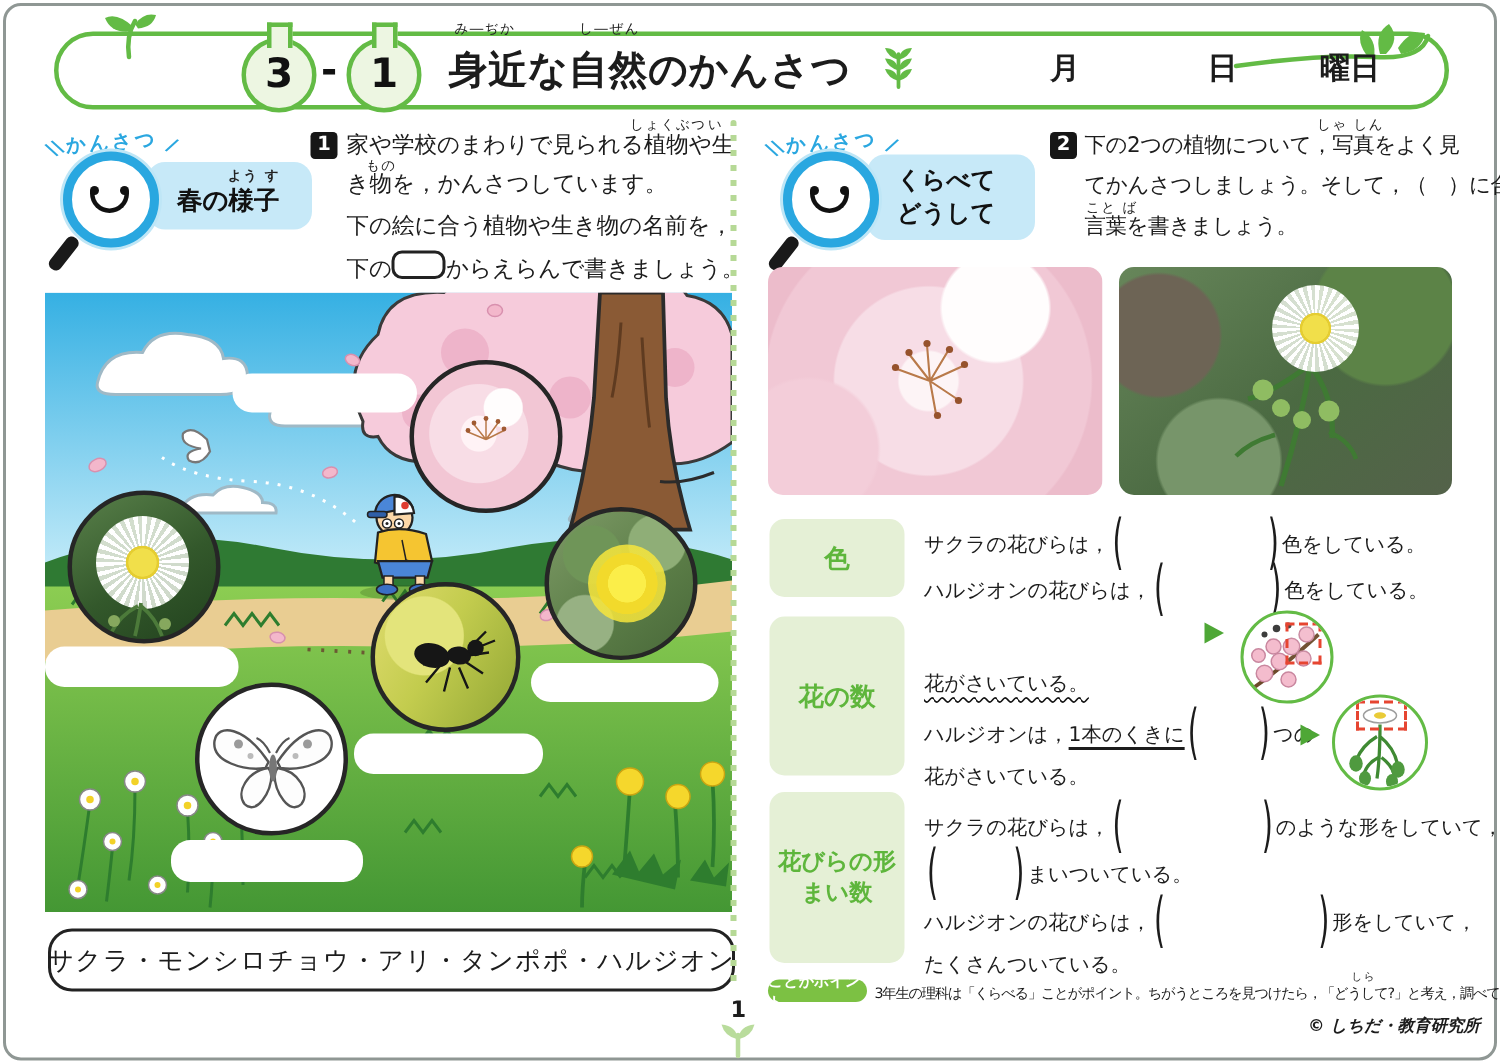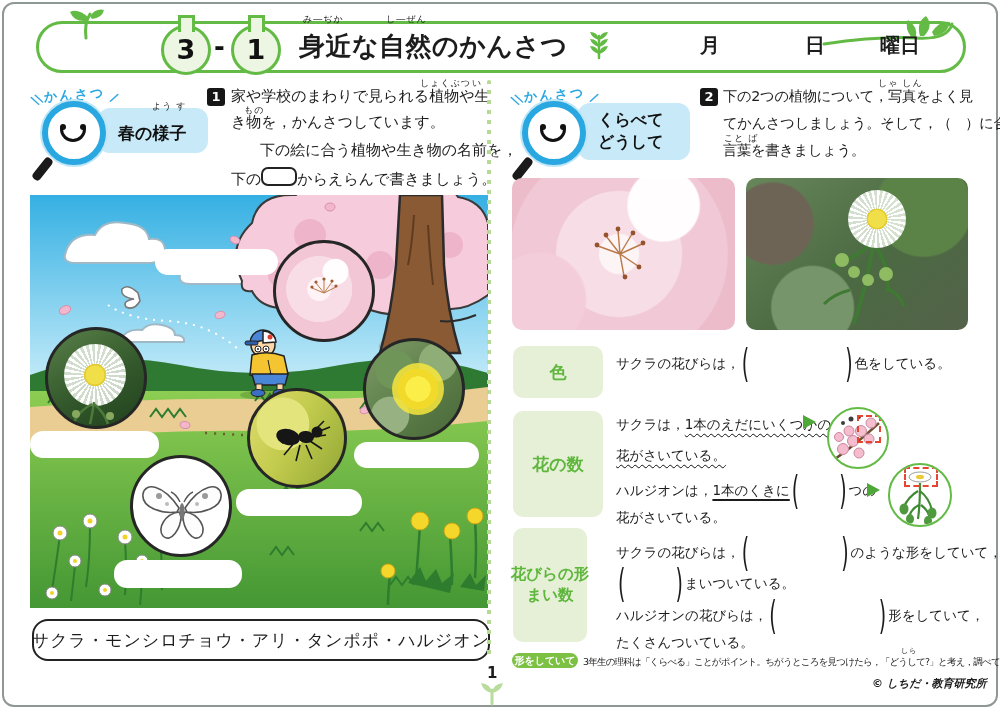--- a/index.html
+++ b/index.html
@@ -109,36 +109,36 @@
   <div class="abs datelbl" style="left:805px;top:32px;">日</div>
   <div class="abs datelbl" style="left:880px;top:32px;">曜日</div>
   <div class="abs" style="left:660px;top:36px;width:38px;height:22px;"></div>
   <div class="abs" style="left:765px;top:36px;width:38px;height:22px;"></div>
   <div class="abs" style="left:840px;top:36px;width:38px;height:22px;"></div>
 
   <span class="abs ray" style="left:32px;top:92px;transform:rotate(-30deg);">\\</span>
   <div class="abs tag" style="left:44px;top:86px;">かんさつ</div>
   <span class="abs ray" style="left:112px;top:90px;transform:rotate(30deg);">/</span>
   <div class="abs lblbox" style="left:98px;top:108px;width:110px;height:45px;"></div>
-  <div class="abs furi" style="left:152px;top:100px;">よう す</div>
+  <div class="abs furi" style="left:152px;top:111px;font-weight:bold;">よう す</div>
   <div class="abs lbltxt" style="left:118px;top:122px;font-size:17px;">春の様子</div>
   <div class="abs mag" style="left:42px;top:101px;">
     <span class="eye" style="left:12px;"></span>
       <span class="eye" style="left:32px;"></span>
     <span class="smile"></span>
   </div>
   <div class="handle" style="left:38px;top:156px;"></div>
 
   <div class="abs numsq" style="left:207px;top:88px;">1</div>
   <div class="abs furi" style="left:420px;top:77px;">しょくぶつ</div>
   <div class="abs furi" style="left:472px;top:77px;">い</div>
   <div class="abs tline" style="left:231px;top:87px;">家や学校のまわりで見られる植物や生</div>
   <div class="abs furi" style="left:244px;top:104px;">もの</div>
   <div class="abs tline" style="left:231px;top:113px;">き物を，かんさつしています。</div>
-  <div class="abs tline" style="left:231px;top:141px;margin-left:29px;">下の絵に合う植物や生き物の名前を，</div>
+  <div class="abs tline" style="left:231px;top:141px;">下の絵に合う植物や生き物の名前を，</div>
   <div class="abs tline" style="left:231px;top:167px;">
     <span>下の</span><span class="blankbox"></span><span>からえらんで書きましょう。</span>
   </div>
 
   <div class="abs scene">
     <svg width="458" height="413">
       <defs>
         <linearGradient id="sky" x1="0" y1="0" x2="0" y2="1">
           <stop offset="0" stop-color="#35b0e3"></stop>
             <stop offset="1" stop-color="#cdeffa"></stop>
@@ -401,26 +401,26 @@
     </svg>
     <div class="daisy" style="left:102px;top:12px;width:58px;height:58px;"></div>
   </div>
 
   <div class="abs rlab" style="left:513px;top:346px;width:90px;height:52px;">
     <span>色</span>
   </div>
   <div class="abs cl" style="left:616px;top:351px;">
     <span>サクラの花びらは，</span><span class="bp">(</span><span class="gap" style="width:92px;"></span><span class="bp">)</span><span>色をしている。</span>
   </div>
+  <div class="abs cl" style="left:616px;top:382px;">
+    <span>ハルジオンの花びらは，</span><span class="bp">(</span><span class="gap" style="width:66px;"></span><span class="bp">)</span><span>色をしている。</span>
+  </div>
 
   <div class="abs rlab" style="left:513px;top:411px;width:90px;height:106px;">
     <span>花の数</span>
-  </div>
-  <div class="abs cl" style="left:616px;top:416px;">
-    <span>サクラは，</span><span class="wavy">1本のえだにいくつかの</span>
   </div>
   <div class="abs tri" style="left:803px;top:415px;"></div>
   <div class="abs cl" style="left:616px;top:447px;">
     <span class="wavy">花がさいている。</span>
   </div>
   <div class="abs cl" style="left:616px;top:478px;">
     <span>ハルジオンは，</span><span class="undl">1本のくきに</span><span class="bp">(</span><span class="gap" style="width:36px;"></span><span class="bp">)</span><span>つの</span>
   </div>
   <div class="abs tri" style="left:867px;top:483px;"></div>
   <div class="abs cl" style="left:616px;top:509px;">
@@ -456,38 +456,38 @@
           <ellipse cx="42" cy="48" rx="4.5" ry="5.5"></ellipse>
           <ellipse cx="20" cy="54" rx="4" ry="5"></ellipse>
           <ellipse cx="38" cy="56" rx="4" ry="5"></ellipse>
         </g>
       <ellipse cx="30" cy="12" rx="11" ry="5" fill="#fff" stroke="#999"></ellipse>
       <ellipse cx="30" cy="12" rx="4" ry="2.2" fill="#e8c92e"></ellipse>
     </svg>
     <div class="redbox" style="left:14px;top:2px;width:30px;height:16px;"></div>
   </div>
 
-  <div class="abs rlab" style="left:513px;top:528px;width:74px;height:114px;">
+  <div class="abs rlab" style="left:513px;top:528px;width:90px;height:114px;">
     <span style="font-size:15.5px;">花びらの形</span>
     <span style="font-size:15.5px;">まい数</span>
   </div>
   <div class="abs cl" style="left:616px;top:540px;">
     <span>サクラの花びらは，</span><span class="bp">(</span><span class="gap" style="width:88px;"></span><span class="bp">)</span><span>のような形をしていて，</span>
   </div>
   <div class="abs cl" style="left:616px;top:571px;">
     <span class="bp">(</span><span class="gap" style="width:46px;"></span><span class="bp">)</span><span>まいついている。</span>
   </div>
   <div class="abs cl" style="left:616px;top:603px;">
     <span>ハルジオンの花びらは，</span><span class="bp">(</span><span class="gap" style="width:98px;"></span><span class="bp">)</span><span>形をしていて，</span>
   </div>
   <div class="abs cl" style="left:616px;top:634px;">
     <span>たくさんついている。</span>
   </div>
 
-  <div class="abs oppill" style="left:512px;top:653px;width:66px;height:15px;">形をしていて</div>
+  <div class="abs oppill" style="left:512px;top:653px;width:66px;height:15px;">ことがポイント</div>
   <div class="abs furi" style="left:901px;top:646px;font-size:7px;">しら</div>
   <div class="abs optxt" style="left:583px;top:656px;">3年生の理科は「くらべる」ことがポイント。ちがうところを見つけたら，「どうして?」と考え，調べてみよう。</div>
 
   <div class="abs pagenum" style="left:487px;top:664px;">1</div>
   <svg class="abs" style="left:479px;top:680px;" width="26" height="26">
     <path d="M13 24 V10" stroke="#b9dc9c" stroke-width="3" stroke-linecap="round"></path>
     <path d="M13 13 Q4 11 2 3 Q12 4 13 13 Z" fill="#b9dc9c"></path>
     <path d="M13 13 Q22 11 24 3 Q14 4 13 13 Z" fill="#b9dc9c"></path>
   </svg>
   <div class="abs copyr" style="left:872px;top:676px;font-style:italic;">© しちだ・教育研究所</div>

